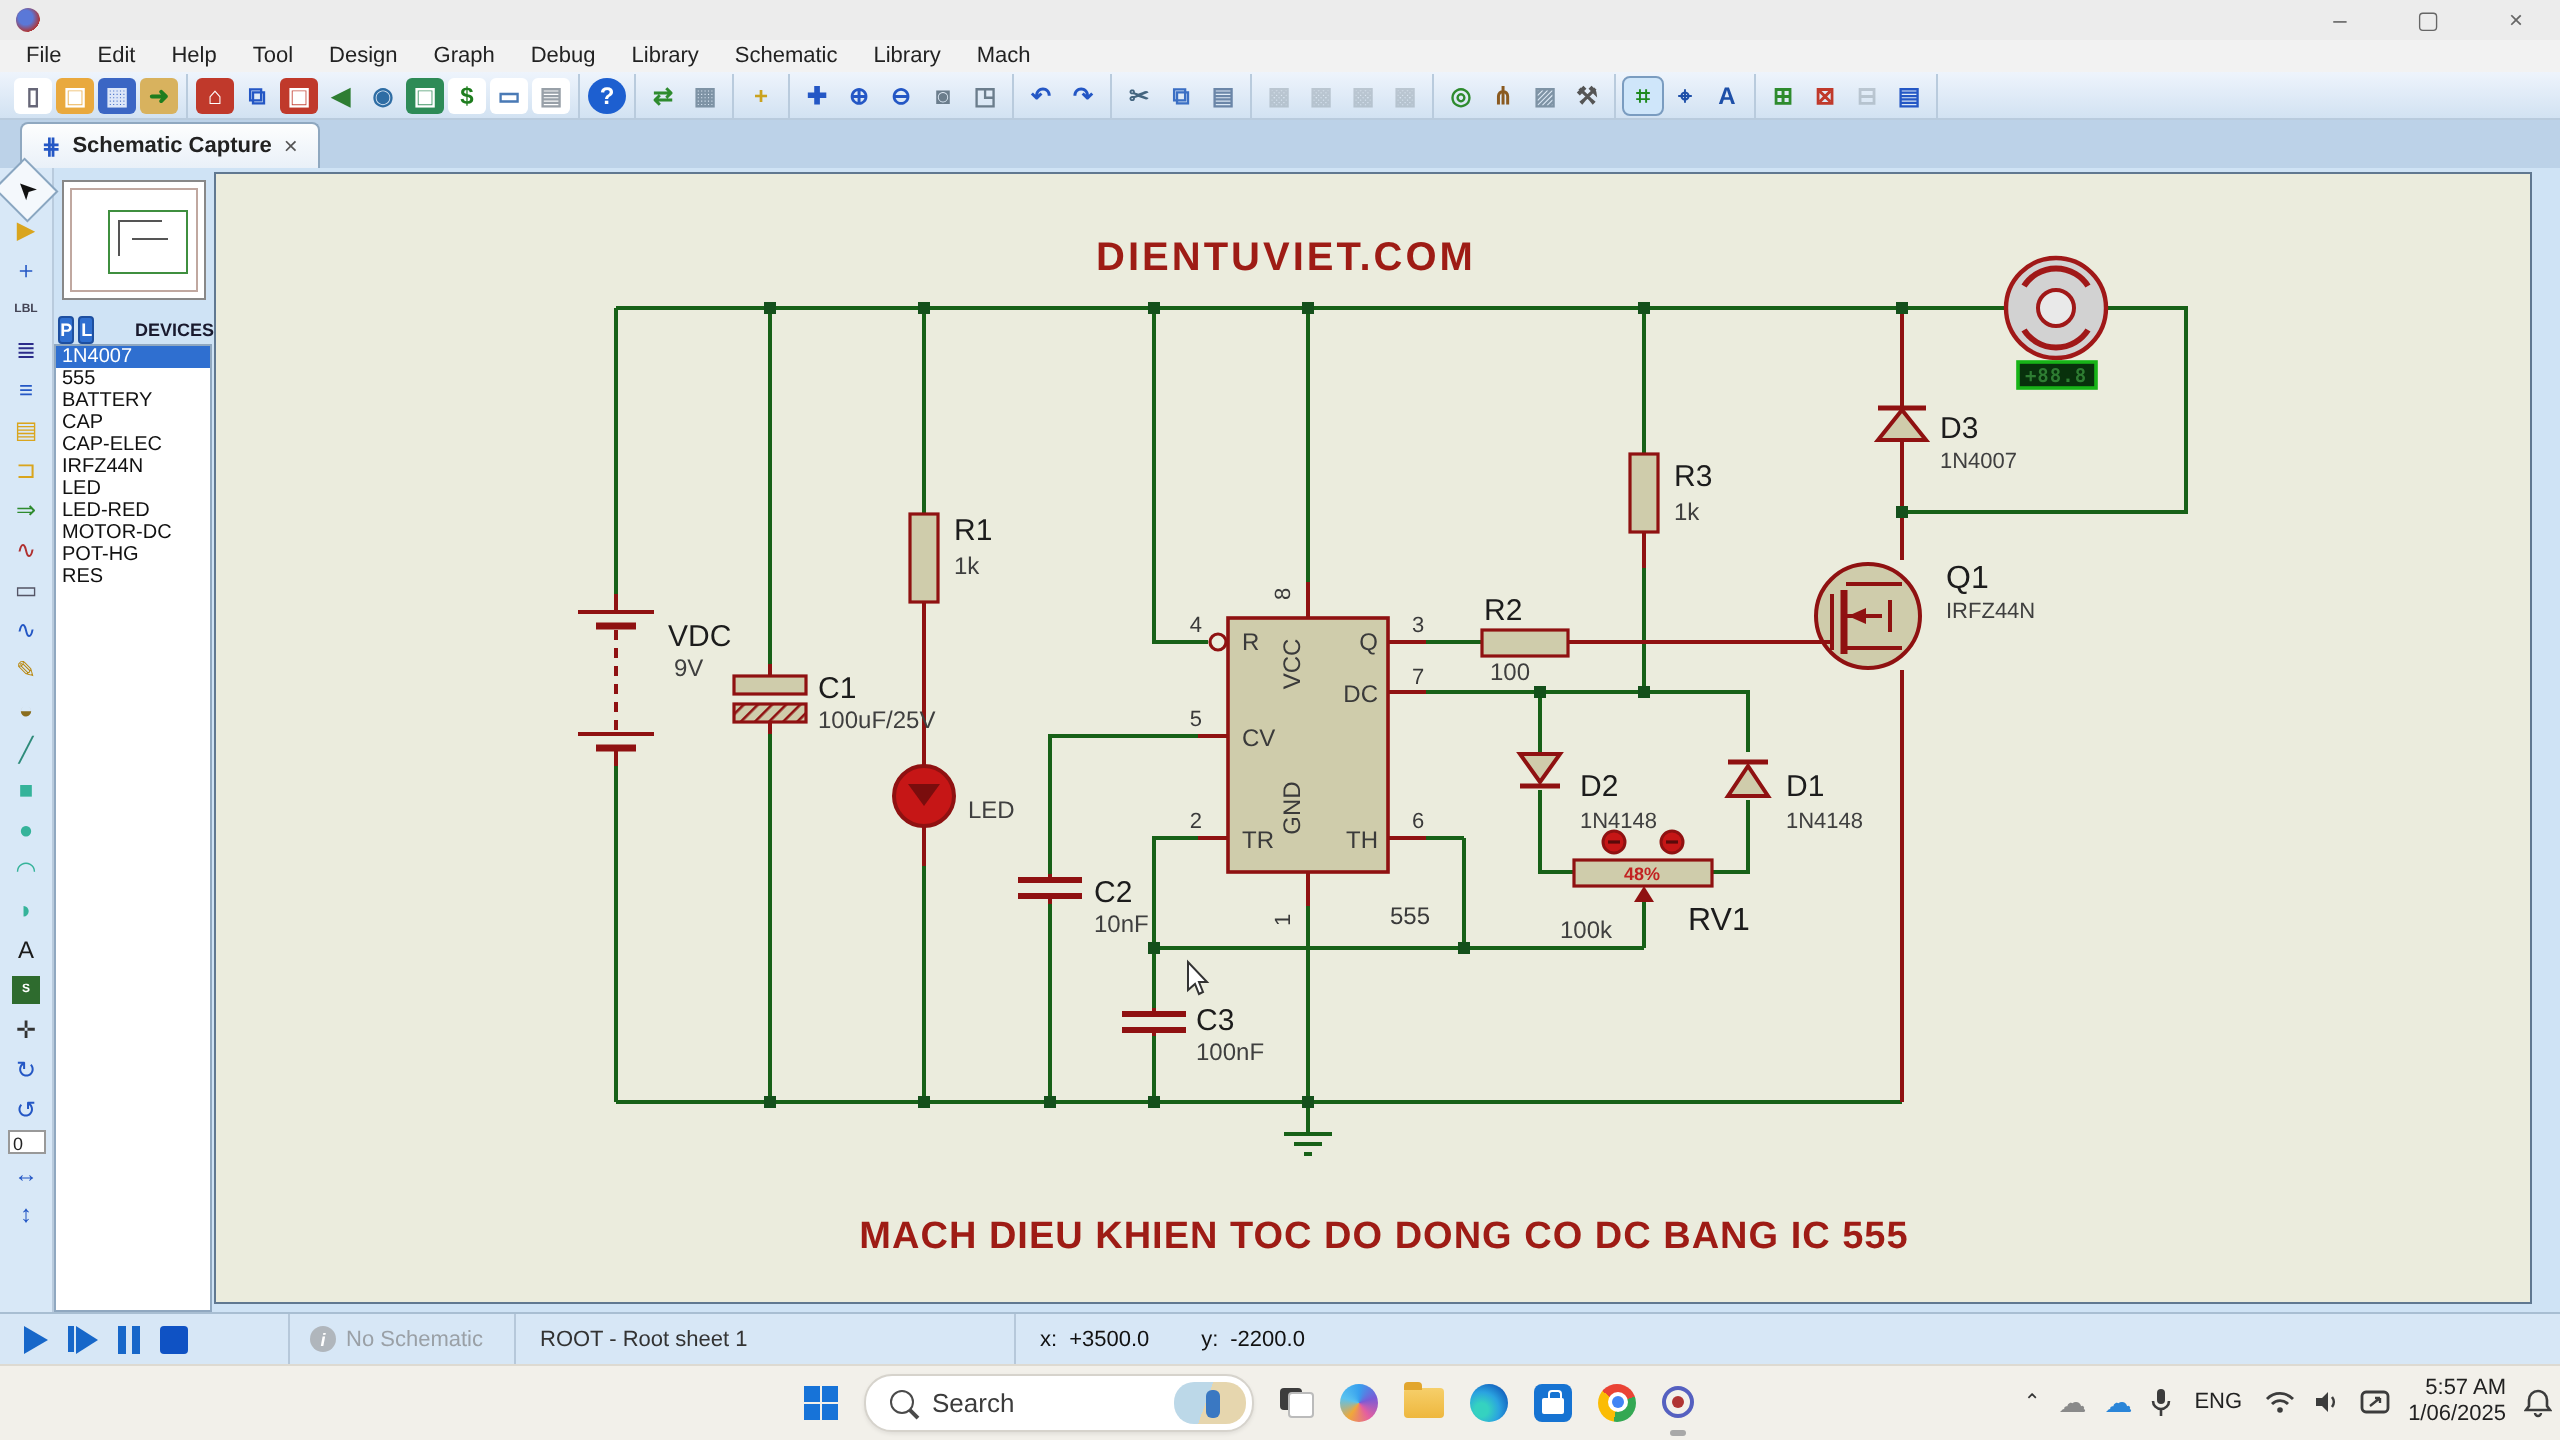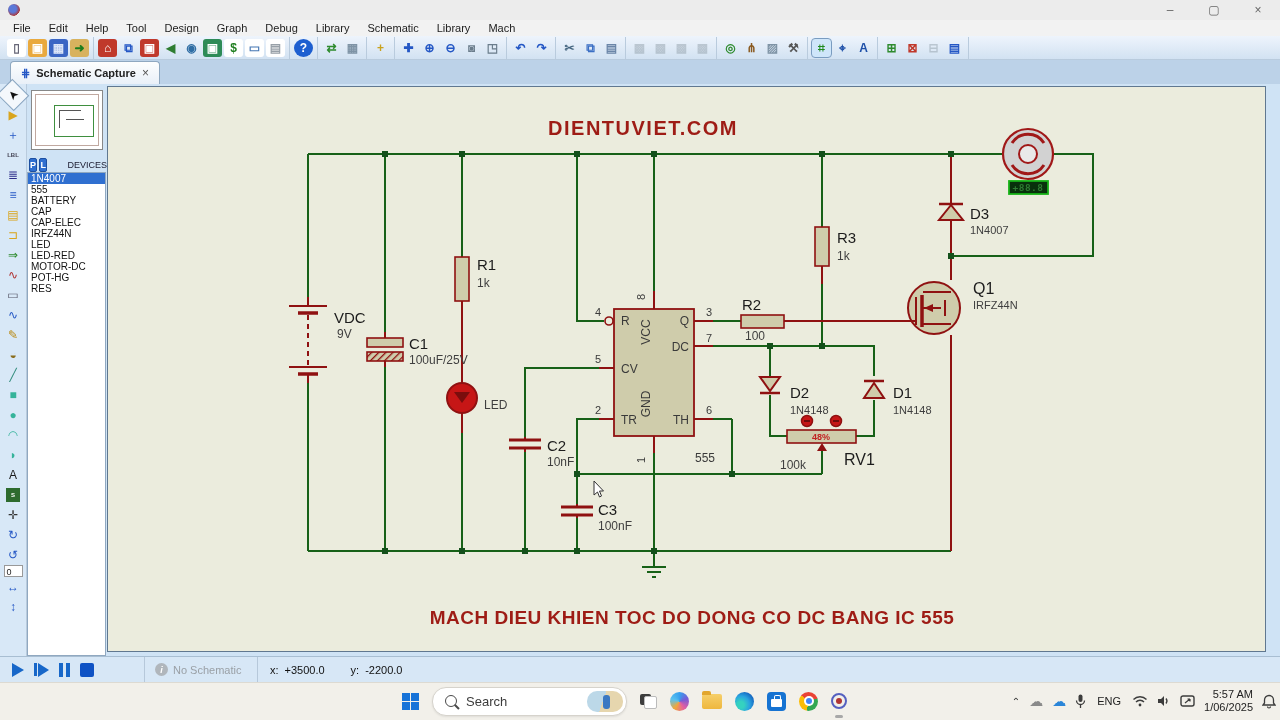--- a/index.html
+++ b/index.html
@@ -47,21 +47,21 @@
   .thumb-page{position:absolute;inset:3px;border:1px solid #c0a8a0}
   .thumb-green{position:absolute;left:22px;top:14px;width:38px;height:30px;border:1px solid #3f8f3f}
   .thumb-l1,.thumb-l2,.thumb-l3{position:absolute;background:#555}
   .thumb-l1{left:27px;top:19px;width:22px;height:1px}
   .thumb-l2{left:27px;top:19px;width:1px;height:18px}
   .thumb-l3{left:34px;top:28px;width:18px;height:1px}
   .devheader{position:absolute;left:27px;top:157px;width:80px;height:15px;display:flex;
     align-items:center;gap:2px;padding-left:2px;font-size:9px;color:#223;box-sizing:border-box}
   .pl-btn{width:13px;height:12px;background:#2f6fd0;color:#fff;font-size:9px;font-weight:bold;
     display:flex;align-items:center;justify-content:center;border-radius:2px;border:1px solid #1d4fa0}
-  .devtitle{margin-left:18px;font-weight:normal;color:#1a1a2e;font-size:9px}
+  .devtitle{margin-left:18px;font-weight:bold;color:#1a1a2e;font-size:9px}
   .devlist{position:absolute;left:27px;top:172px;width:79px;height:484px;background:#fff;
     border:1px solid #90a8c0;font-size:10px;color:#111;box-sizing:border-box;overflow:hidden}
   .dev-item{height:11px;line-height:11px;padding-left:3px;white-space:nowrap}
   .dev-item.selected{background:#2f6fd0;color:#fff}
   
   .canvas{position:absolute;left:107px;top:86px;width:1159px;height:566px;background:#ebecdd;
     border:1px solid #607890;box-sizing:border-box}
   .canvas svg{position:absolute;left:0;top:0}
   .wire{stroke:#176117;stroke-width:2;fill:none}
   .rwire{stroke:#8f1111;stroke-width:2;fill:none}
@@ -504,20 +504,23 @@
     <span class="btn-pause">
         <i></i>
         <i></i>
       </span>
     <span class="btn-stop"></span>
   </div>
   <div class="msg">
     <span class="info-ic">i</span>
     <span>No Schematic</span>
   </div>
+  <div class="root">
+    <span>ROOT - Root sheet 1</span>
+  </div>
   <div class="coords">
     <span>x:</span>
     <span class="cv2">+3500.0</span>
     <span>y:</span>
     <span>-2200.0</span>
   </div>
 </div>
 
 <div class="taskbar"></div>
 <div class="tb-center">

